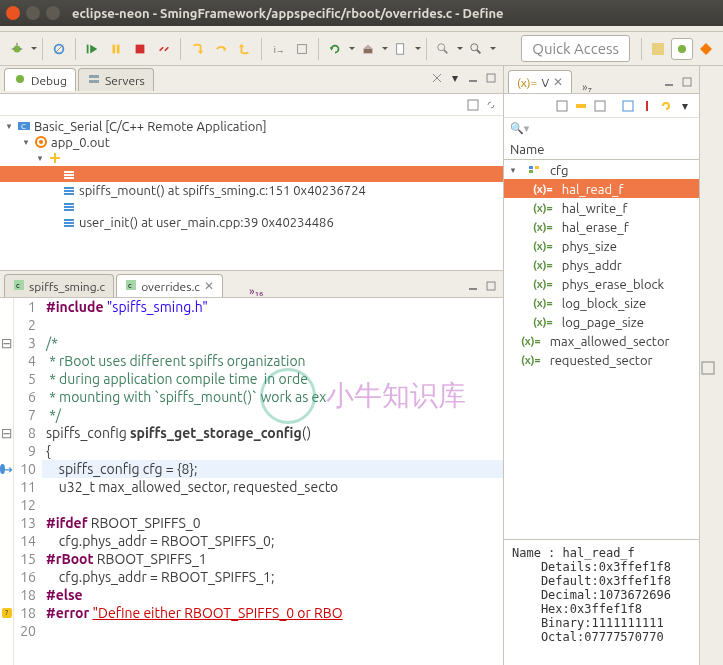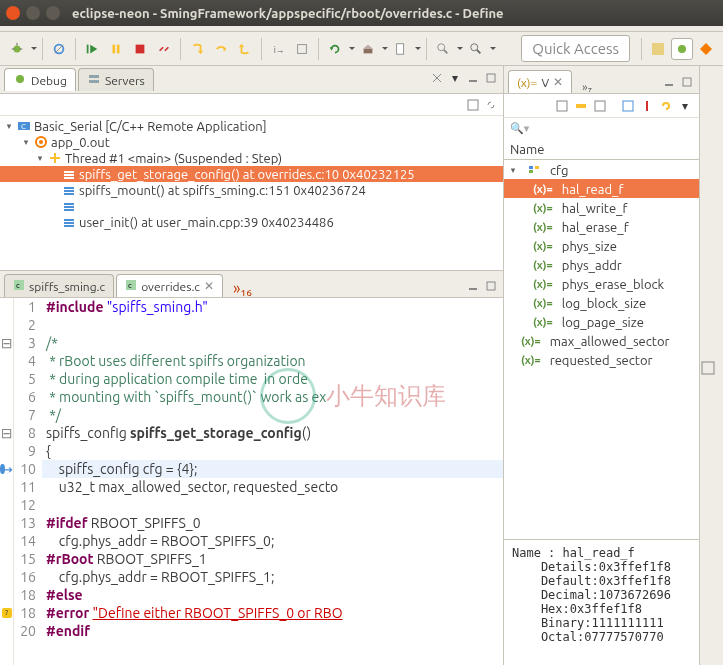--- a/index.html
+++ b/index.html
@@ -55,21 +55,21 @@
 .code { flex: 1; }
 .code-line { height: 18px; line-height: 18px; white-space: pre; padding-left: 4px; }
 .code-line.hi { background: #eaf2fd; }
 .pp { color: #7f0055; font-weight: bold; }
 .str { color: #2a00ff; }
 .cm { color: #3f7f5f; }
 .fn { font-weight: bold; }
 .err { color: #c00; text-decoration: underline; }
 .watermark { position: absolute; left: 260px; top: 70px; opacity: 0.35; display: flex; align-items: center; gap: 10px; pointer-events: none; }
 .watermark-circle { width: 56px; height: 56px; border: 3px solid #2aa87e; border-radius: 50%; position: relative; }
-.watermark-text { font-family: Liberation Serif, serif; font-size: 24px; color: #b91c1c; }
+.watermark-text { font-family: Liberation Serif, serif; font-size: 28px; color: #a21caf; }
 
 .vars-tabs { height: 28px; background: #efede5; display: flex; align-items: flex-end; padding: 0 4px; border-bottom: 1px solid #c8c4bb; }
 .vars-toolbar { height: 24px; display: flex; justify-content: flex-end; align-items: center; padding: 0 6px; gap: 3px; background: #fff; border-bottom: 1px solid #e5e2d9; }
 .vars-search-row { height: 20px; background: #fff; padding: 0 6px; display:flex; align-items:center; }
 .vars-header { height: 22px; background: #fff; border-bottom: 1px solid #c8c4bb; display: flex; align-items: center; padding: 0 6px; font-size: 13px; }
 .vars-tree { flex: 1; background: #fff; overflow: hidden; }
 .vr { display: flex; align-items: center; gap: 9px; padding: 1px 4px; font-size: 13px; height: 19px; }
 .vr.sel { background: #f07746; color: #fff; }
 .glyph-x { color: #5a8f3b; font-weight: bold; font-size: 11px; }
 .vr.sel .glyph-x { color: #fff; }
@@ -295,33 +295,31 @@
           <span>app_0.out</span>
         </div>
         <div class="tree-row">
           <span class="indent" style="width:28px"></span>
             <span class="twisty"></span>
           <span class="ic">
               <svg width="14" height="14">
                 <path d="M2 7 L12 7 M7 2 L7 12" stroke="#fbc02d" stroke-width="2"></path>
               </svg>
             </span>
-          <span>Thread #1 &lt;main&gt; (Suspended : Step)</span>
         </div>
         <div class="tree-row sel">
           <span class="indent" style="width:42px"></span>
             <span class="twisty none"></span>
           <span class="ic">
               <svg width="14" height="14">
                 <rect x="2" y="4" width="10" height="2" fill="#fff"></rect>
                 <rect x="2" y="7" width="10" height="2" fill="#fff"></rect>
                 <rect x="2" y="10" width="10" height="2" fill="#fff"></rect>
               </svg>
             </span>
-          <span>spiffs_get_storage_config() at overrides.c:10 0x40232125</span>
         </div>
         <div class="tree-row">
           <span class="indent" style="width:42px"></span>
             <span class="twisty none"></span>
           <span class="ic">
               <svg width="14" height="14">
                 <rect x="2" y="4" width="10" height="2" fill="#4a90d9"></rect>
                 <rect x="2" y="7" width="10" height="2" fill="#4a90d9"></rect>
                 <rect x="2" y="10" width="10" height="2" fill="#4a90d9"></rect>
               </svg>
@@ -363,21 +361,21 @@
         <span>spiffs_sming.c</span>
       </div>
       <div class="view-tab">
         <span><svg width="12" height="12">
               <rect x="1" y="1" width="10" height="10" fill="#a5d6a7"></rect>
               <text x="3" y="9" font-size="8">c</text>
             </svg></span>
         <span>overrides.c</span>
         <span style="color:#888">✕</span>
       </div>
-      <span style="margin-left:8px;font-size:16px;color:#c2410c">»₁₆</span>
+      <span style="margin-left:24px;font-size:12px;color:#701a75">»₁₆</span>
       <div class="view-tabs-right">
         <span class="mini-btn">
             <svg width="12" height="12">
               <rect x="2" y="8" width="8" height="2" fill="#888"></rect>
             </svg>
           </span>
         <span class="mini-btn">
             <svg width="12" height="12">
               <rect x="2" y="2" width="8" height="8" fill="none" stroke="#888"></rect>
             </svg>
@@ -440,30 +438,29 @@
       <div class="code">
         <div class="code-line"><span class="pp">#include</span> <span class="str">"spiffs_sming.h"</span></div>
         <div class="code-line"></div>
         <div class="code-line"><span class="cm">/*</span></div>
         <div class="code-line"><span class="cm"> * rBoot uses different spiffs organization</span></div>
         <div class="code-line"><span class="cm"> * during application compile time  in orde</span></div>
         <div class="code-line"><span class="cm"> * mounting with `spiffs_mount()` work as ex</span></div>
         <div class="code-line"><span class="cm"> */</span></div>
         <div class="code-line"><span>spiffs_config </span><span class="fn">spiffs_get_storage_config</span><span>()</span></div>
         <div class="code-line">{</div>
-        <div class="code-line hi">    spiffs_config cfg = {4};</div>
+        <div class="code-line hi">    spiffs_config cfg = {8};</div>
         <div class="code-line">    u32_t max_allowed_sector, requested_secto</div>
         <div class="code-line"></div>
         <div class="code-line"><span class="pp">#ifdef</span><span> RBOOT_SPIFFS_0</span></div>
         <div class="code-line">    cfg.phys_addr = RBOOT_SPIFFS_0;</div>
         <div class="code-line"><span class="pp">#rBoot</span><span> RBOOT_SPIFFS_1</span></div>
         <div class="code-line">    cfg.phys_addr = RBOOT_SPIFFS_1;</div>
         <div class="code-line"><span class="pp">#else</span></div>
         <div class="code-line"><span class="pp">#error</span> <span class="err">"Define either RBOOT_SPIFFS_0 or RBO</span></div>
-        <div class="code-line"><span class="pp">#endif</span></div>
       </div>
     </div>
   </div>
 
   <div class="right-col">
     <div class="right-main">
       <div class="right-stack">
         <div class="vars-tabs">
           <div class="view-tab">
             <span style="color:#b8860b">(x)=</span>

